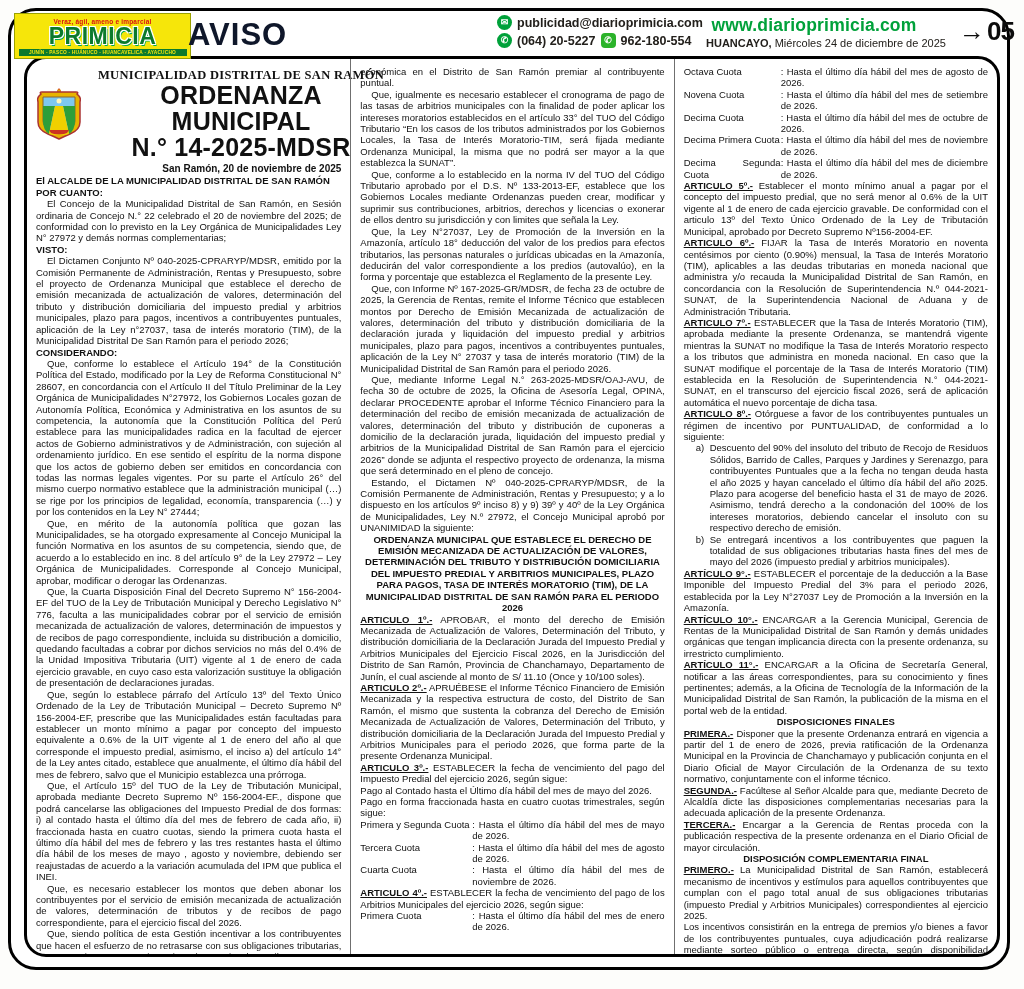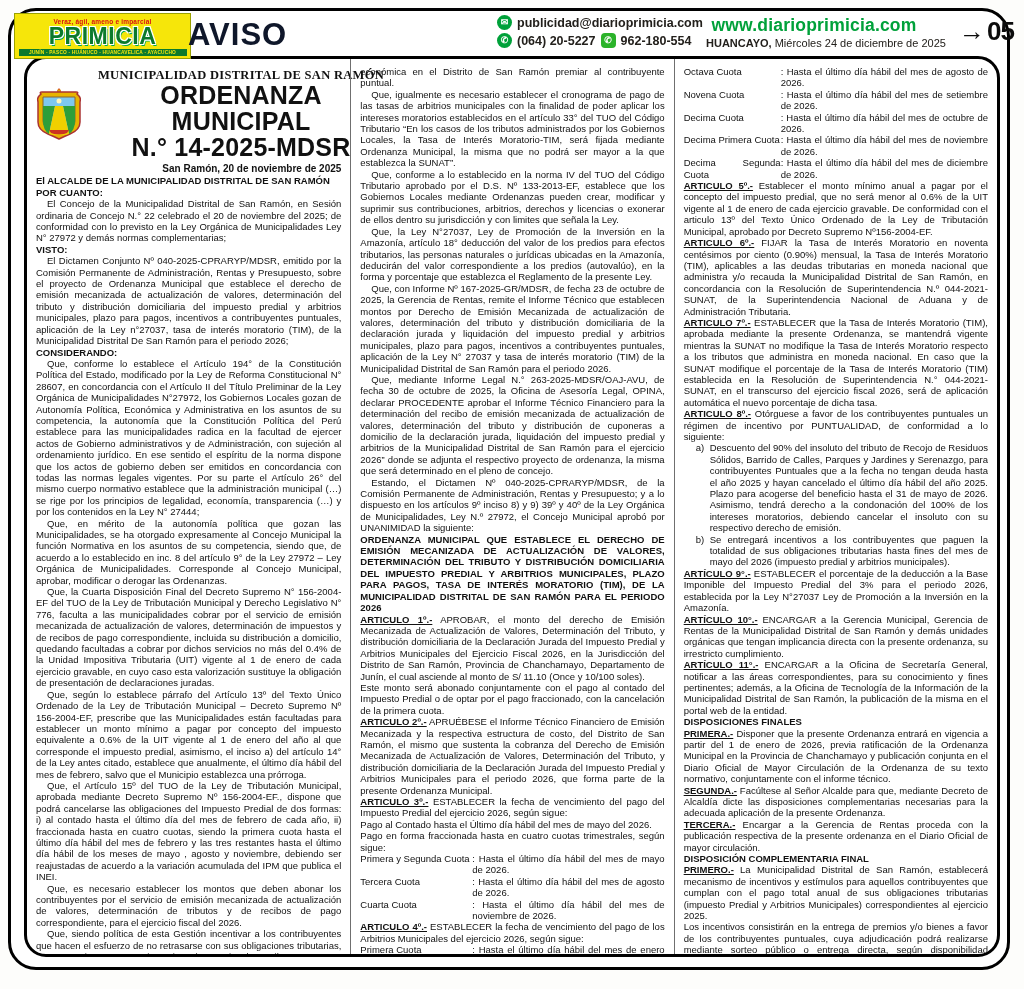--- a/index.html
+++ b/index.html
@@ -42,21 +42,21 @@
   .lead-b { font-weight:normal; }
 
   
   .doc-header { display:flex; align-items:center; gap:16px; margin-bottom:2px; }
   .crest { flex:0 0 46px; height:54px; }
   .doc-header-text { flex:1; text-align:center; }
   .org { font-family:"Liberation Serif",serif; font-weight:bold; font-size:12.5px; letter-spacing:.3px; line-height:14px; margin-top:2px; white-space:nowrap; }
   .doc-title { font-size:25px; font-weight:900; line-height:26px; letter-spacing:.2px; text-align:center; }
   .dateline { text-align:right; font-weight:bold; font-size:10px; margin:3px 0 1px 0; }
 
-  .center-bold { font-weight:bold; text-indent:0; }
+  .center-bold { font-weight:bold; text-align:center; text-indent:0; }
   .cuota-row { display:flex; }
   .cuota-row .clabel { flex:0 0 112px; }
   .cuota-row.w97 .clabel { flex:0 0 97px; }
   .cuota-row .ctext { flex:1; }
   .list-row { display:flex; padding-left:12px; }
   .list-row .marker { flex:0 0 14px; }
   .list-row .ltext { flex:1; }
 </style>
 </head>
 <body>
@@ -134,21 +134,20 @@
   <div class="col">
     <p class="para">económica en el Distrito de San Ramón premiar al contribuyente puntual.</p>
     <p class="para ind">Que, igualmente es necesario establecer el cronograma de pago de las tasas de arbitrios municipales con la finalidad de poder aplicar los intereses moratorios establecidos en el artículo 33° del TUO del Código Tributario “En los casos de los tributos administrados por los Gobiernos Locales, la Tasa de Interés Moratorio-TIM, será fijada mediante Ordenanza Municipal, la misma que no podrá ser mayor a la que establezca la SUNAT”.</p>
     <p class="para ind">Que, conforme a lo establecido en la norma IV del TUO del Código Tributario aprobado por el D.S. Nº 133-2013-EF, establece que los Gobiernos Locales mediante Ordenanzas pueden crear, modificar y suprimir sus contribuciones, arbitrios, derechos y licencias o exonerar de ellos dentro su jurisdicción y con limites que señala la Ley.</p>
     <p class="para ind">Que, la Ley N°27037, Ley de Promoción de la Inversión en la Amazonía, artículo 18° deducción del valor de los predios para efectos tributarios, las personas naturales o jurídicas ubicadas en la Amazonía, deducirán del valor correspondiente a los predios (autovalúo), en la forma y porcentaje que establezca el Reglamento de la presente Ley.</p>
     <p class="para ind">Que, con Informe Nº 167-2025-GR/MDSR, de fecha 23 de octubre de 2025, la Gerencia de Rentas, remite el Informe Técnico que establecen montos por Derecho de Emisión Mecanizada de actualización de valores, determinación del tributo y distribución domiciliaria de la declaración jurada y liquidación del impuesto predial y arbitrios municipales, plazo para pagos, incentivos a contribuyentes puntuales, aplicación de la Ley N° 27037 y tasa de interés moratorio (TIM) de la Municipalidad Distrital de San Ramón para el periodo 2026.</p>
     <p class="para ind">Que, mediante Informe Legal N.° 263-2025-MDSR/OAJ-AVU, de fecha 30 de octubre de 2025, la Oficina de Asesoría Legal, OPINA, declarar PROCEDENTE aprobar el Informe Técnico Financiero para la determinación del recibo de emisión mecanizada de actualización de valores, determinación del tributo y distribución de cuponeras a domicilio de la declaración jurada, liquidación del impuesto predial y arbitrios de la Municipalidad Distrital de San Ramón para el ejercicio 2026” donde se adjunta el respectivo proyecto de ordenanza, la misma que será determinado en el pleno de concejo.</p>
     <p class="para ind"><span>Estando, el Dictamen Nº 040-2025-CPRARYP/MDSR, de la Comisión Permanente de Administración, Rentas y Presupuesto; y a lo dispuesto en los artículos 9º inciso 8) y 9) 39º y 40º de la Ley Orgánica de Municipalidades, Ley N.º 27972, el Concejo Municipal aprobó por </span><span class="lead-b">UNANIMIDAD</span><span> la siguiente:</span></p>
     <p class="para center-bold">ORDENANZA MUNICIPAL QUE ESTABLECE EL DERECHO DE EMISIÓN MECANIZADA DE ACTUALIZACIÓN DE VALORES, DETERMINACIÓN DEL TRIBUTO Y DISTRIBUCIÓN DOMICILIARIA DEL IMPUESTO PREDIAL Y ARBITRIOS MUNICIPALES, PLAZO PARA PAGOS, TASA DE INTERÉS MORATORIO (TIM), DE LA MUNICIPALIDAD DISTRITAL DE SAN RAMÓN PARA EL PERIODO 2026</p>
     <p class="para"><span class="lead-u">ARTICULO 1º.-</span><span class="lead-b"> APROBAR,</span><span> el monto del derecho de Emisión Mecanizada de Actualización de Valores, Determinación del Tributo, y distribución domiciliaria de la Declaración Jurada del Impuesto Predial y Arbitrios Municipales del Ejercicio Fiscal 2026, en la Jurisdicción del Distrito de San Ramón, Provincia de Chanchamayo, Departamento de Junín, el cual asciende al monto de S/ 11.10 (Once y 10/100 soles).</span></p>
-    <p class="para">Este monto será abonado conjuntamente con el pago al contado del Impuesto Predial o de optar por el pago fraccionado, con la cancelación de la primera cuota.</p>
     <p class="para"><span class="lead-u">ARTICULO  2º.-</span><span class="lead-b"> APRUÉBESE</span><span> el Informe Técnico Financiero de Emisión Mecanizada y la respectiva estructura de costo, del Distrito de San Ramón, el mismo que sustenta la cobranza del Derecho de Emisión Mecanizada de Actualización de Valores, Determinación del Tributo, y distribución domiciliaria de la Declaración Jurada del Impuesto Predial y Arbitrios Municipales para el periodo 2026, que forma parte de la presente Ordenanza Municipal.</span></p>
     <p class="para"><span class="lead-u">ARTICULO 3º.-</span><span class="lead-b"> ESTABLECER</span><span> la fecha de vencimiento del pago del Impuesto Predial del ejercicio 2026, según sigue:</span></p>
     <p class="para">Pago al Contado hasta el Último día hábil del mes de mayo del 2026.</p>
     <p class="para">Pago en forma fraccionada hasta en cuatro cuotas trimestrales, según sigue:</p>
     <div class="cuota-row">
         <span class="clabel">Primera y Segunda Cuota</span>
         <span class="ctext">: Hasta el último día hábil del mes de mayo de 2026.</span>
       </div>
     <div class="cuota-row">
         <span class="clabel">Tercera Cuota</span>

